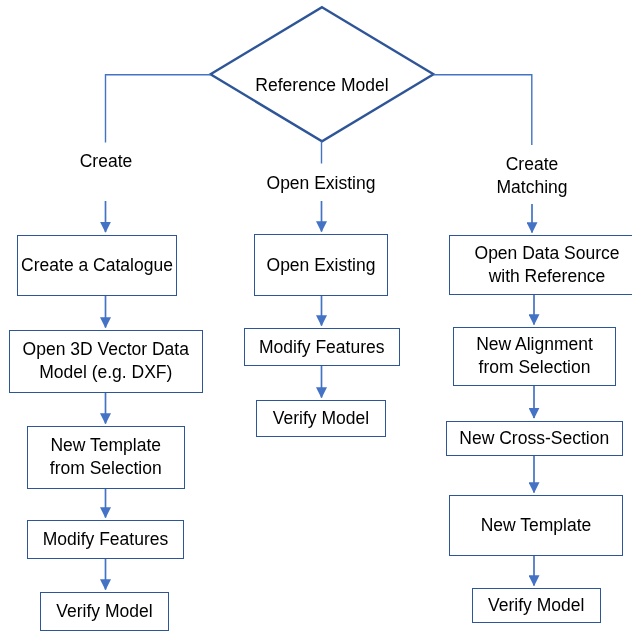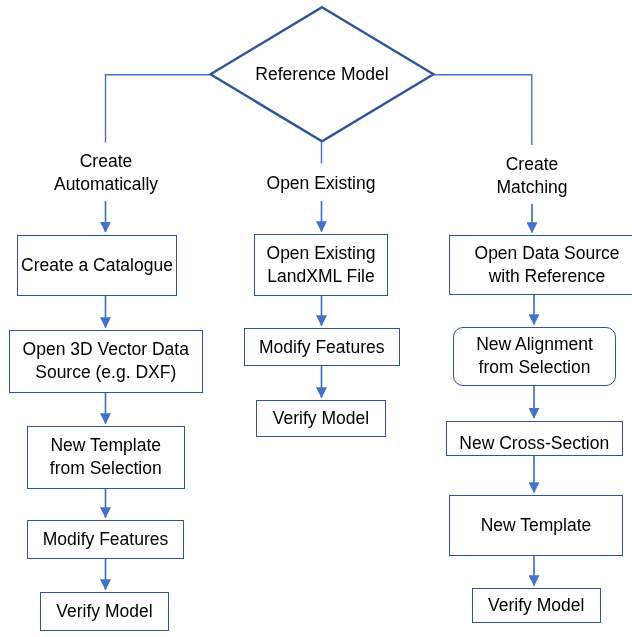--- a/index.html
+++ b/index.html
@@ -76,74 +76,72 @@
     <line x1="321.5" y1="296" x2="321.5" y2="325.5" stroke="#4472c4" stroke-width="1.7" marker-end="url(#ah)"></line>
     <line x1="321.5" y1="366" x2="321.5" y2="397.5" stroke="#4472c4" stroke-width="1.7" marker-end="url(#ah)"></line>
 
     <line x1="532" y1="204" x2="532" y2="232.5" stroke="#4472c4" stroke-width="1.7" marker-end="url(#ah)"></line>
     <line x1="534" y1="294.5" x2="534" y2="324.5" stroke="#4472c4" stroke-width="1.7" marker-end="url(#ah)"></line>
     <line x1="534" y1="385.5" x2="534" y2="418" stroke="#4472c4" stroke-width="1.7" marker-end="url(#ah)"></line>
     <line x1="534" y1="456" x2="534" y2="492.5" stroke="#4472c4" stroke-width="1.7" marker-end="url(#ah)"></line>
     <line x1="534" y1="556" x2="534" y2="585.5" stroke="#4472c4" stroke-width="1.7" marker-end="url(#ah)"></line>
   </svg>
 
-  <div class="label" style="left:222px; top:63px; width:200px;">
+  <div class="label" style="left:222px; top:74px; width:200px;">
     <span>Reference Model</span>
   </div>
 
   <div class="label" style="left:26px; top:150px; width:160px;">
     <span>Create</span>
-    <span>Automatically</span>
   </div>
   <div class="label" style="left:241px; top:171.5px; width:160px;">
     <span>Open Existing</span>
   </div>
   <div class="label" style="left:452px; top:153px; width:160px;">
     <span>Create</span>
     <span>Matching</span>
   </div>
 
   <div class="node" style="left:17px; top:235px; width:160px; height:61px;">
     <span>Create a Catalogue</span>
   </div>
   <div class="node" style="left:8.5px; top:330px; width:194.5px; height:62.5px;">
     <span>Open 3D Vector Data</span>
-    <span>Source (e.g. DXF)</span>
+    <span>Model (e.g. DXF)</span>
   </div>
   <div class="node" style="left:26.5px; top:426px; width:158.5px; height:62.5px;">
     <span>New Template</span>
     <span>from Selection</span>
   </div>
   <div class="node" style="left:27px; top:520px; width:157px; height:39px;">
     <span>Modify Features</span>
   </div>
   <div class="node" style="left:40px; top:592px; width:129px; height:38.5px;">
     <span>Verify Model</span>
   </div>
 
   <div class="node" style="left:254px; top:234px; width:134px; height:62px;">
     <span>Open Existing</span>
-    <span>LandXML File</span>
   </div>
   <div class="node" style="left:244px; top:328px; width:155.5px; height:38px;">
     <span>Modify Features</span>
   </div>
   <div class="node" style="left:256px; top:400px; width:130px; height:36.5px;">
     <span>Verify Model</span>
   </div>
 
   <div class="node" style="left:449px; top:234.5px; width:196px; height:60px;text-align:center;">
     <span>Open Data Source</span>
     <span>with Reference</span>
   </div>
-  <div class="node" style="left:453px; top:327px; width:163px; height:58.5px;border-radius:10px;">
+  <div class="node" style="left:453px; top:327px; width:163px; height:58.5px;">
     <span>New Alignment</span>
     <span>from Selection</span>
   </div>
-  <div class="node" style="left:446px; top:420.5px; width:176.5px; height:35.5px;justify-content:flex-end;">
+  <div class="node" style="left:446px; top:420.5px; width:176.5px; height:35.5px;">
     <span>New Cross-Section</span>
   </div>
   <div class="node" style="left:449px; top:495px; width:174px; height:61px;">
     <span>New Template</span>
   </div>
   <div class="node" style="left:472px; top:588px; width:128.5px; height:35px;">
     <span>Verify Model</span>
   </div>
 
 </div>

